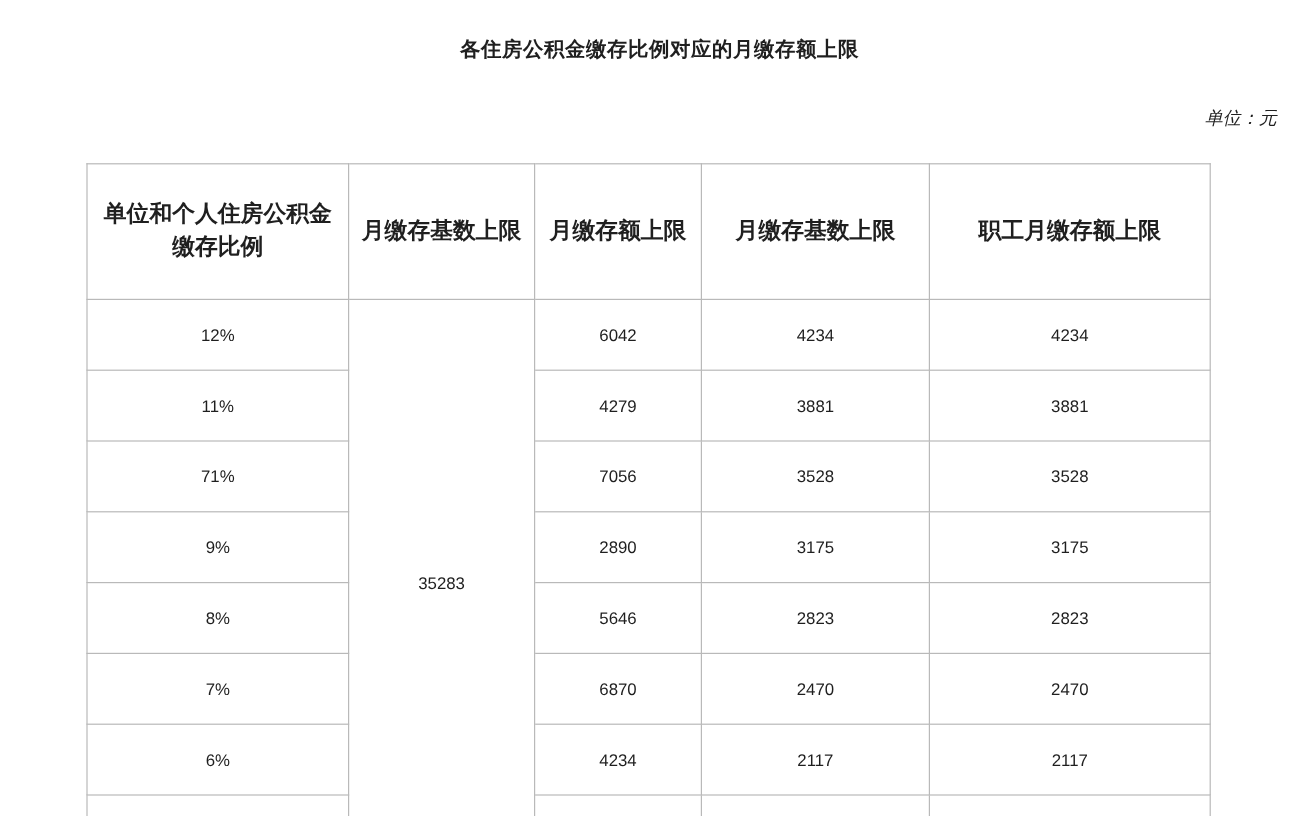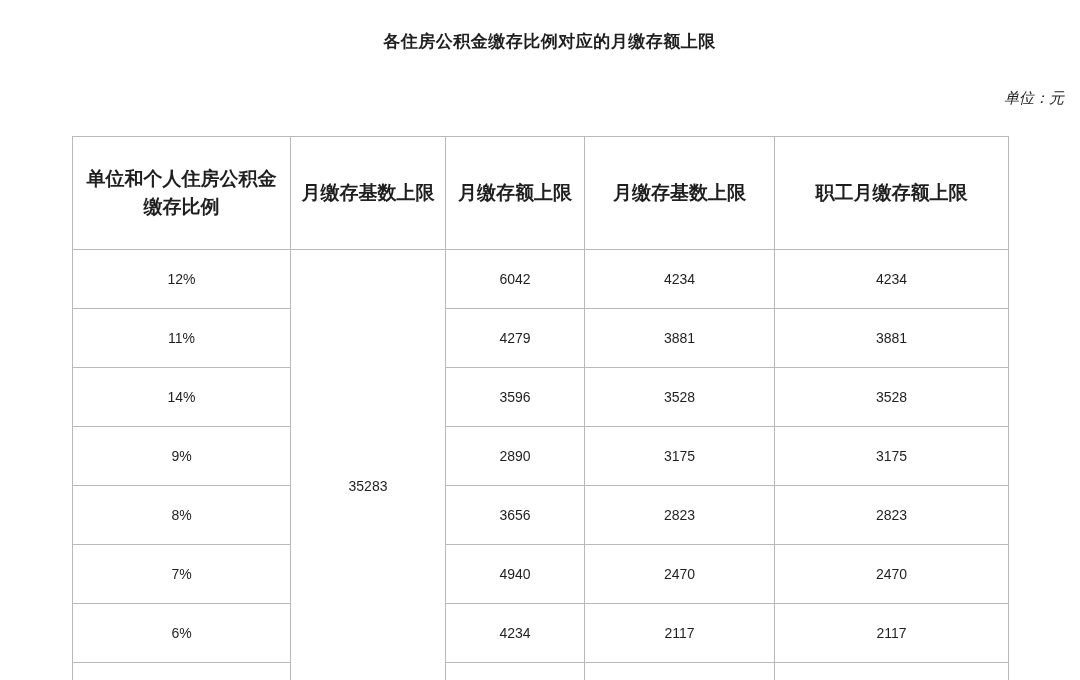--- a/index.html
+++ b/index.html
@@ -112,40 +112,40 @@
           <td>4234</td>
           <td>4234</td>
         </tr>
         <tr>
           <td>11%</td>
           <td>4279</td>
           <td>3881</td>
           <td>3881</td>
         </tr>
         <tr>
-          <td>14%</td>
-          <td>3596</td>
+          <td>71%</td>
+          <td>7056</td>
           <td>3528</td>
           <td>3528</td>
         </tr>
         <tr>
           <td>9%</td>
           <td>2890</td>
           <td>3175</td>
           <td>3175</td>
         </tr>
         <tr>
           <td>8%</td>
-          <td>3656</td>
+          <td>5646</td>
           <td>2823</td>
           <td>2823</td>
         </tr>
         <tr>
           <td>7%</td>
-          <td>4940</td>
+          <td>6870</td>
           <td>2470</td>
           <td>2470</td>
         </tr>
         <tr>
           <td>6%</td>
           <td>4234</td>
           <td>2117</td>
           <td>2117</td>
         </tr>
         <tr>

